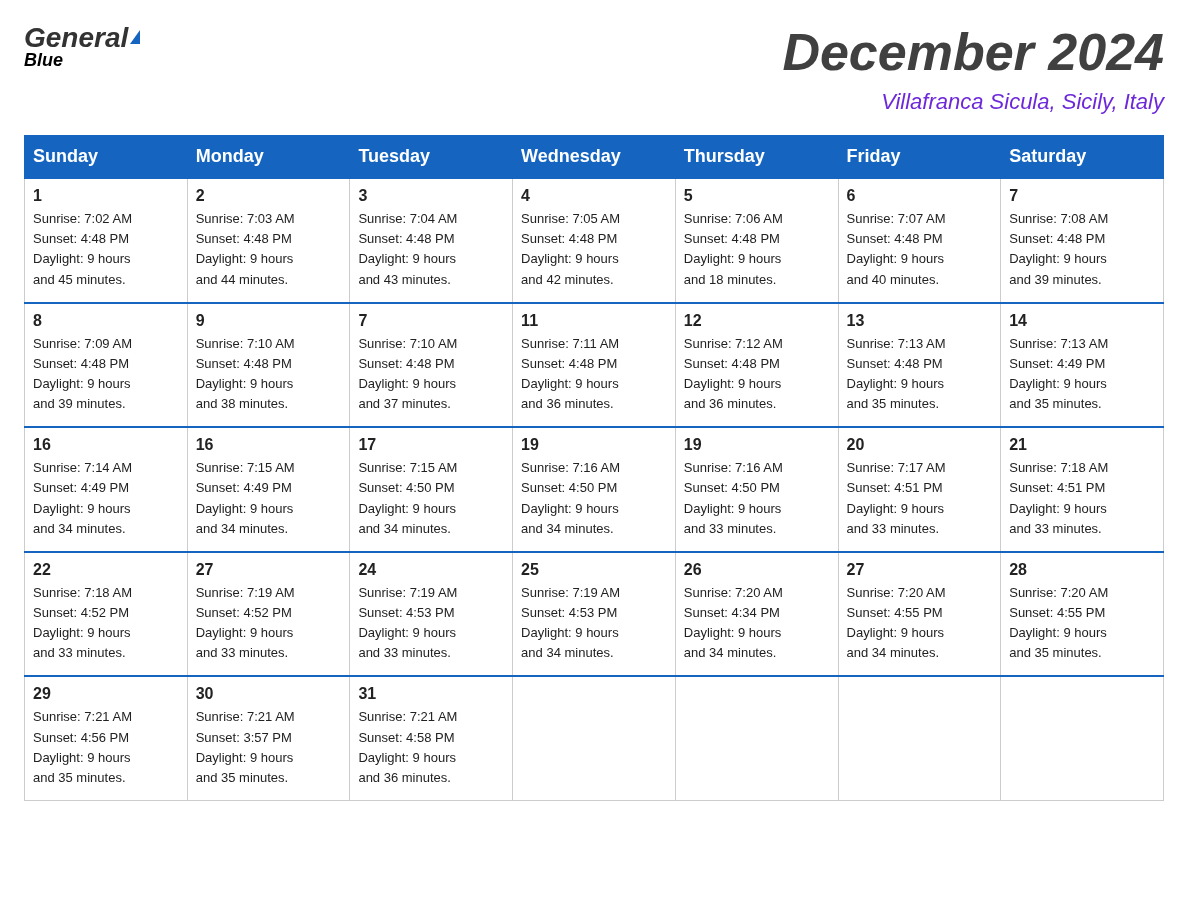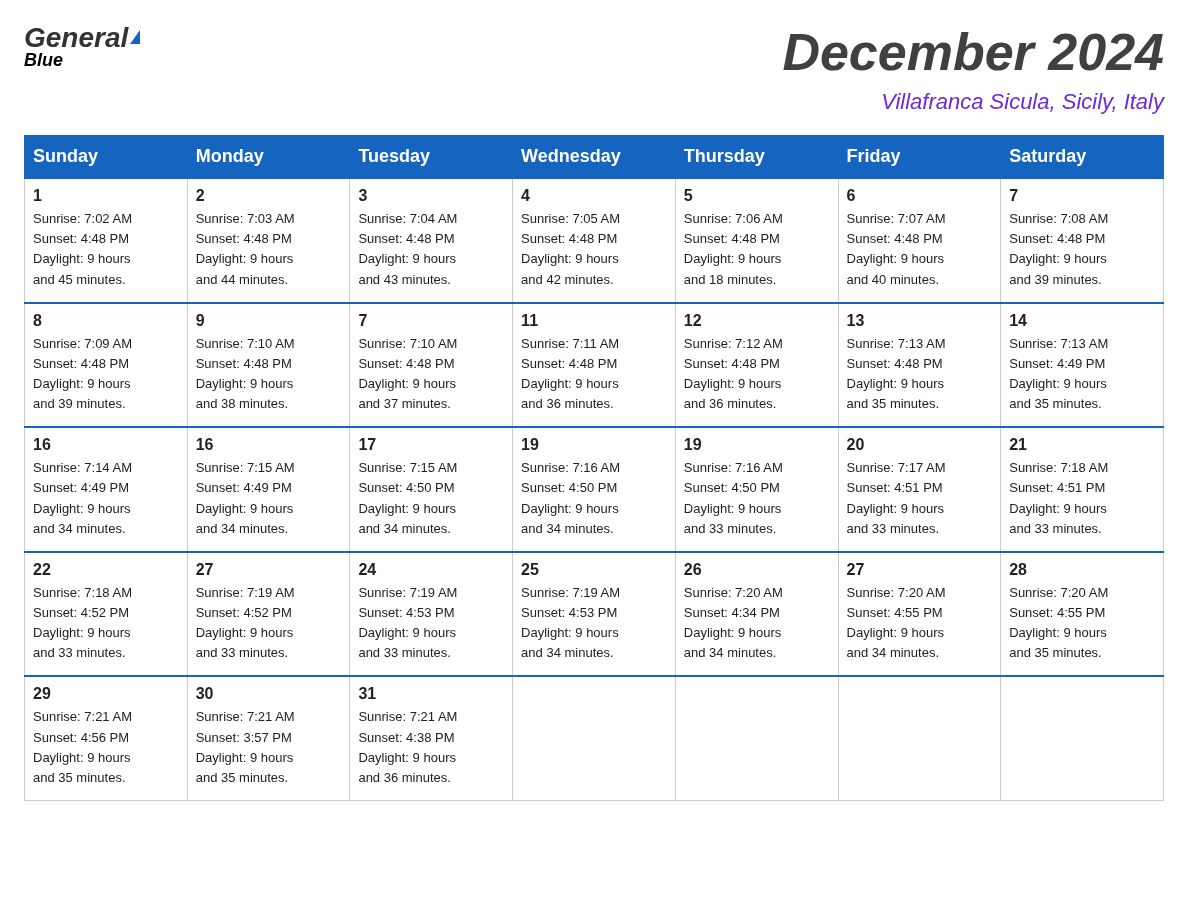--- a/index.html
+++ b/index.html
@@ -404,21 +404,21 @@
             <span>Sunrise: 7:21 AM</span><br>
             <span>Sunset: 3:57 PM</span><br>
             <span>Daylight: 9 hours</span><br>
             <span>and 35 minutes.</span>
           </div>
         </td>
         <td>
           <span class="day-num">31</span>
           <div class="day-info">
             <span>Sunrise: 7:21 AM</span><br>
-            <span>Sunset: 4:38 PM</span><br>
+            <span>Sunset: 4:58 PM</span><br>
             <span>Daylight: 9 hours</span><br>
             <span>and 36 minutes.</span>
           </div>
         </td>
         <td class="empty-cell"></td>
         <td class="empty-cell"></td>
         <td class="empty-cell"></td>
         <td class="empty-cell"></td>
       </tr>
     </tbody>

